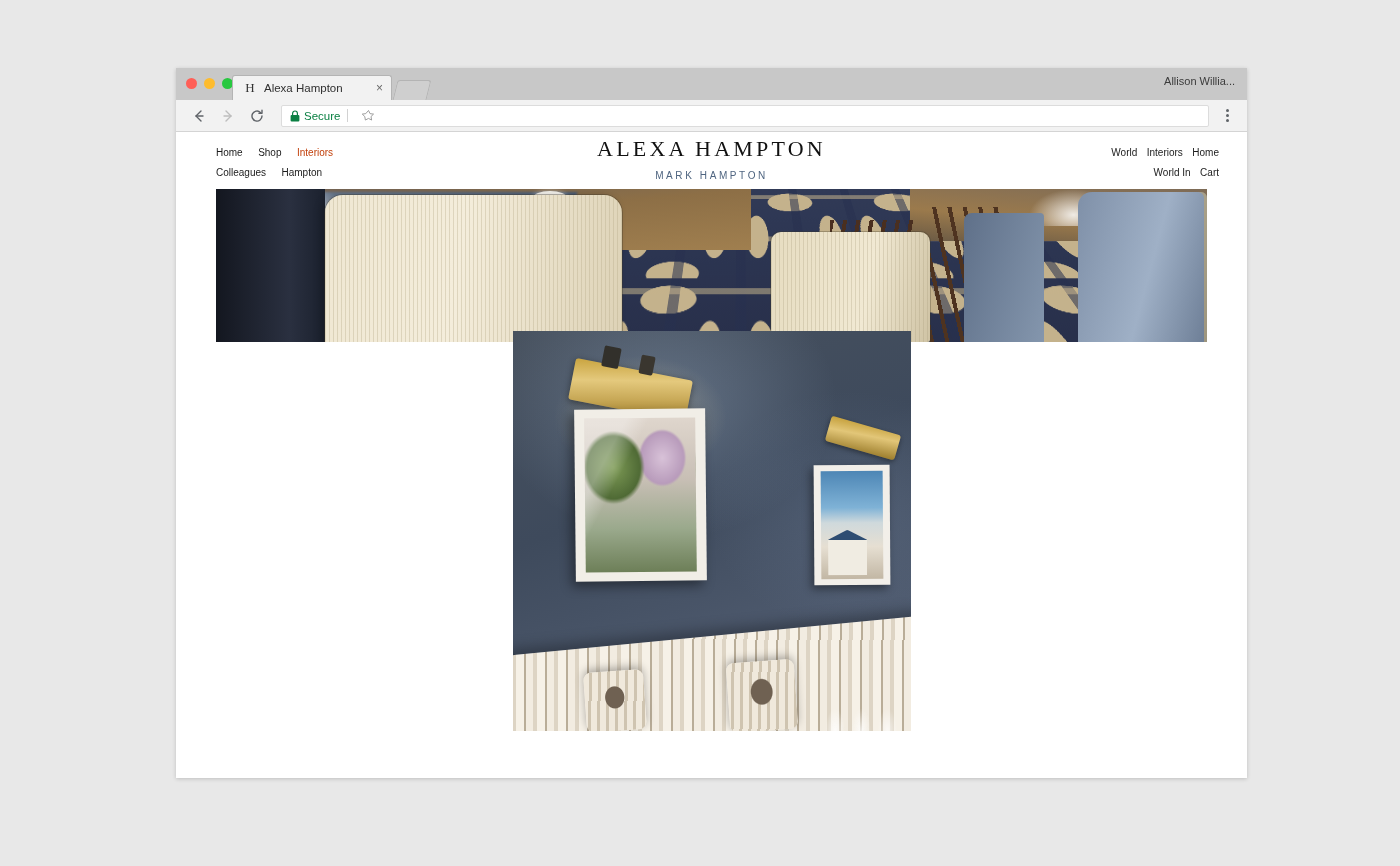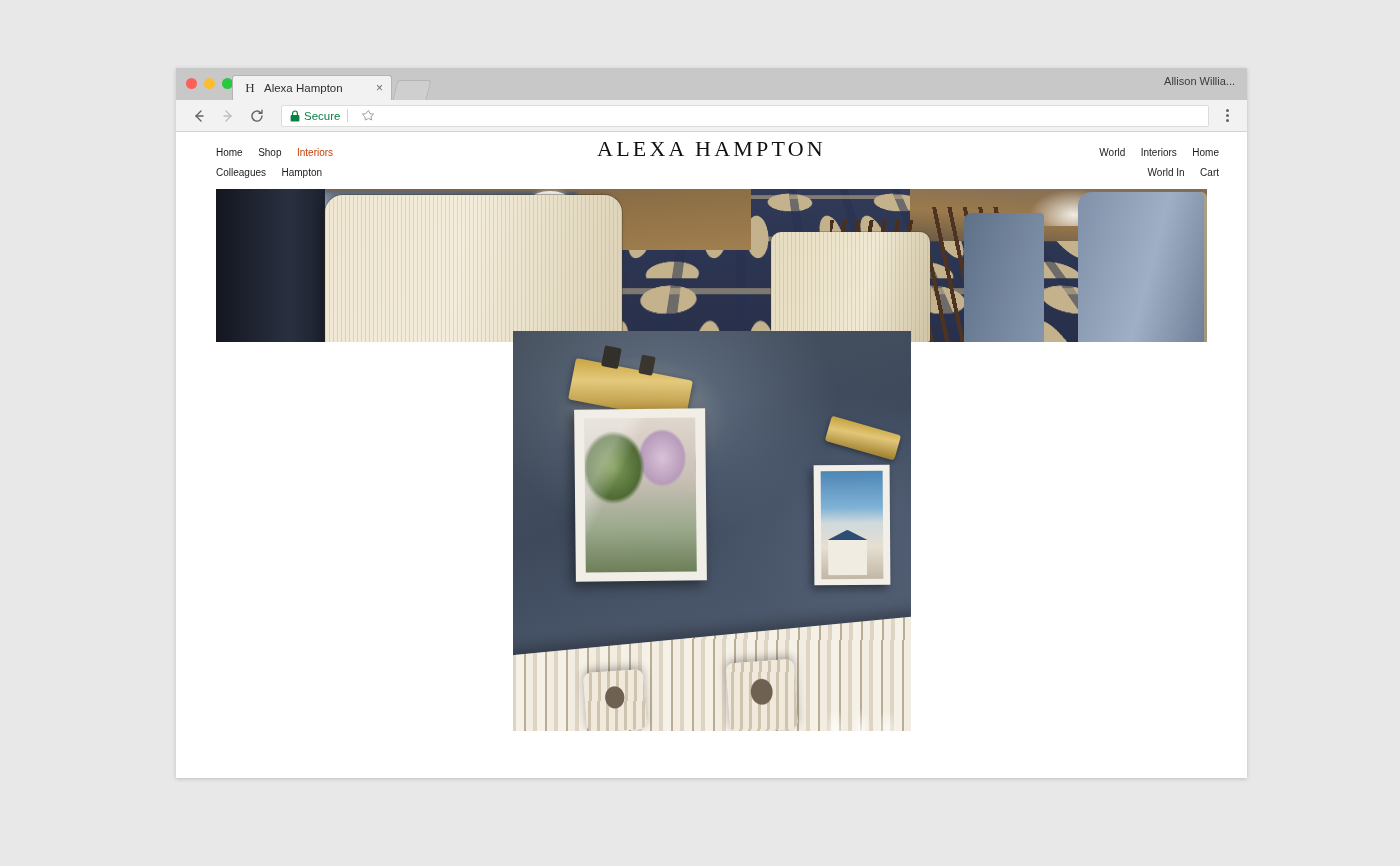--- a/index.html
+++ b/index.html
@@ -194,21 +194,21 @@
     top: 10px;
     text-align: right;
   }
   .nav-row { line-height: 18px; white-space: nowrap; }
   .nav-link {
     font-size: 10px;
     color: #1b1b1b;
     margin-right: 11px;
     display: inline-block;
   }
-  .nav-right .nav-link { margin-right: 0; margin-left: 11px; }
+  .nav-right .nav-link { margin-right: 0; margin-left: 5px; }
   .nav-link.active { color: #c2410c; }
 
   .brand {
     position: absolute;
     left: 0; right: 0;
     top: 4px;
     text-align: center;
   }
   .brand-title {
     font-family: "Liberation Serif", serif;
@@ -552,20 +552,21 @@
           <a class="nav-link active">Interiors</a>
         </div>
         <div class="nav-row">
           <a class="nav-link">Colleagues</a>
           <a class="nav-link">Hampton</a>
         </div>
       </nav>
 
       <div class="brand">
         <div class="brand-title">ALEXA HAMPTON</div>
+        <div class="brand-sub">MARK HAMPTON</div>
       </div>
 
       <nav class="nav-right">
         <div class="nav-row">
           <a class="nav-link">World</a>
           <a class="nav-link">Interiors</a>
           <a class="nav-link">Home</a>
         </div>
         <div class="nav-row">
           <a class="nav-link">World In</a>

